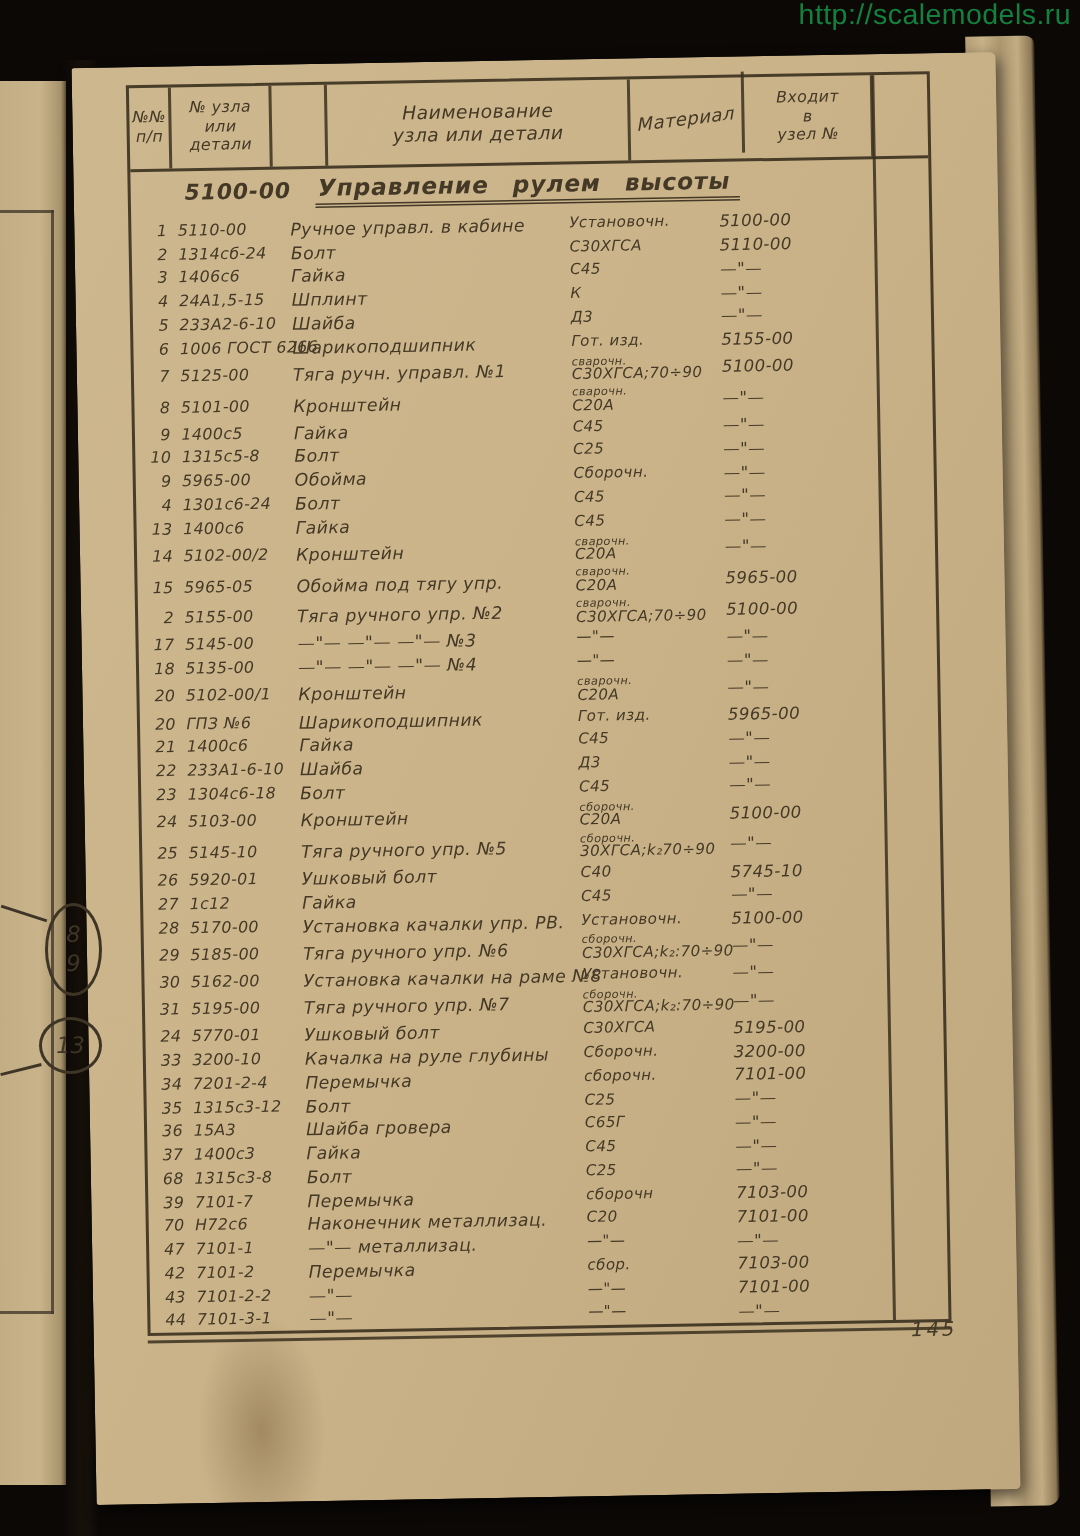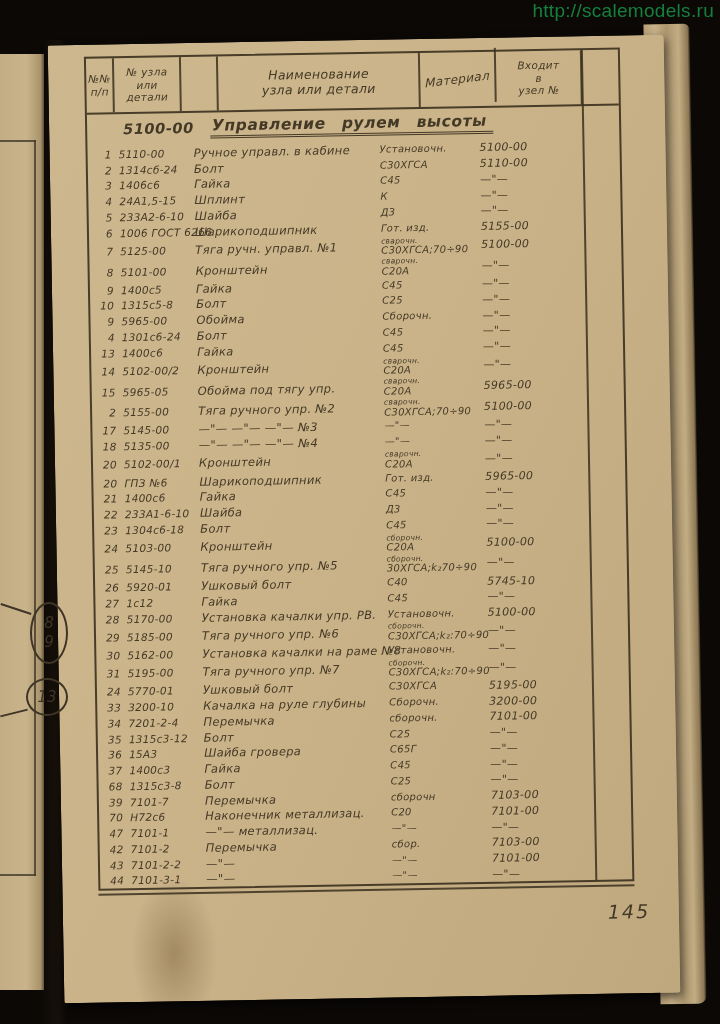--- a/index.html
+++ b/index.html
@@ -89,21 +89,21 @@
   }
   .trow.tall{flex:21 1 0;}
   .cell{white-space:nowrap;overflow:visible;}
   .c-num{width:27px;font-size:10.5px;text-align:right;padding-right:3px;box-sizing:border-box;}
   .c-part{width:73px;font-size:10.5px;padding-left:4px;box-sizing:border-box;}
   .c-name{width:192px;font-size:11.5px;padding-left:6px;box-sizing:border-box;}
   .c-mat{width:90px;font-size:10px;line-height:1;}
   .c-mat .m1{font-size:7.5px;line-height:1;margin-bottom:1px;}
   .c-ent{width:113px;font-size:11px;padding-left:10px;box-sizing:border-box;}
   
-  .page-num{position:absolute;left:545px;top:865px;font-size:19px;font-style:italic;letter-spacing:2px;}
+  .page-num{position:absolute;left:545px;top:844px;font-size:13px;font-style:italic;letter-spacing:2px;}
   
   .note{position:absolute;z-index:4;font-style:italic;color:#3e3526;
     border:2px solid #3e3526;display:flex;flex-direction:column;
     align-items:center;justify-content:center;background:transparent;}
   .note-89{left:30px;top:602px;width:34px;height:58px;border-radius:50%;font-size:15px;line-height:1.25;}
   .note-13{left:26px;top:678px;width:38px;height:34px;border-radius:50%;font-size:15px;}
   .note-line{position:absolute;z-index:4;background:#3e3526;height:2px;}
   .line-89{left:0;top:608px;width:32px;transform:rotate(18deg);}
   .line-13{left:0;top:712px;width:28px;transform:rotate(-14deg);}
   

